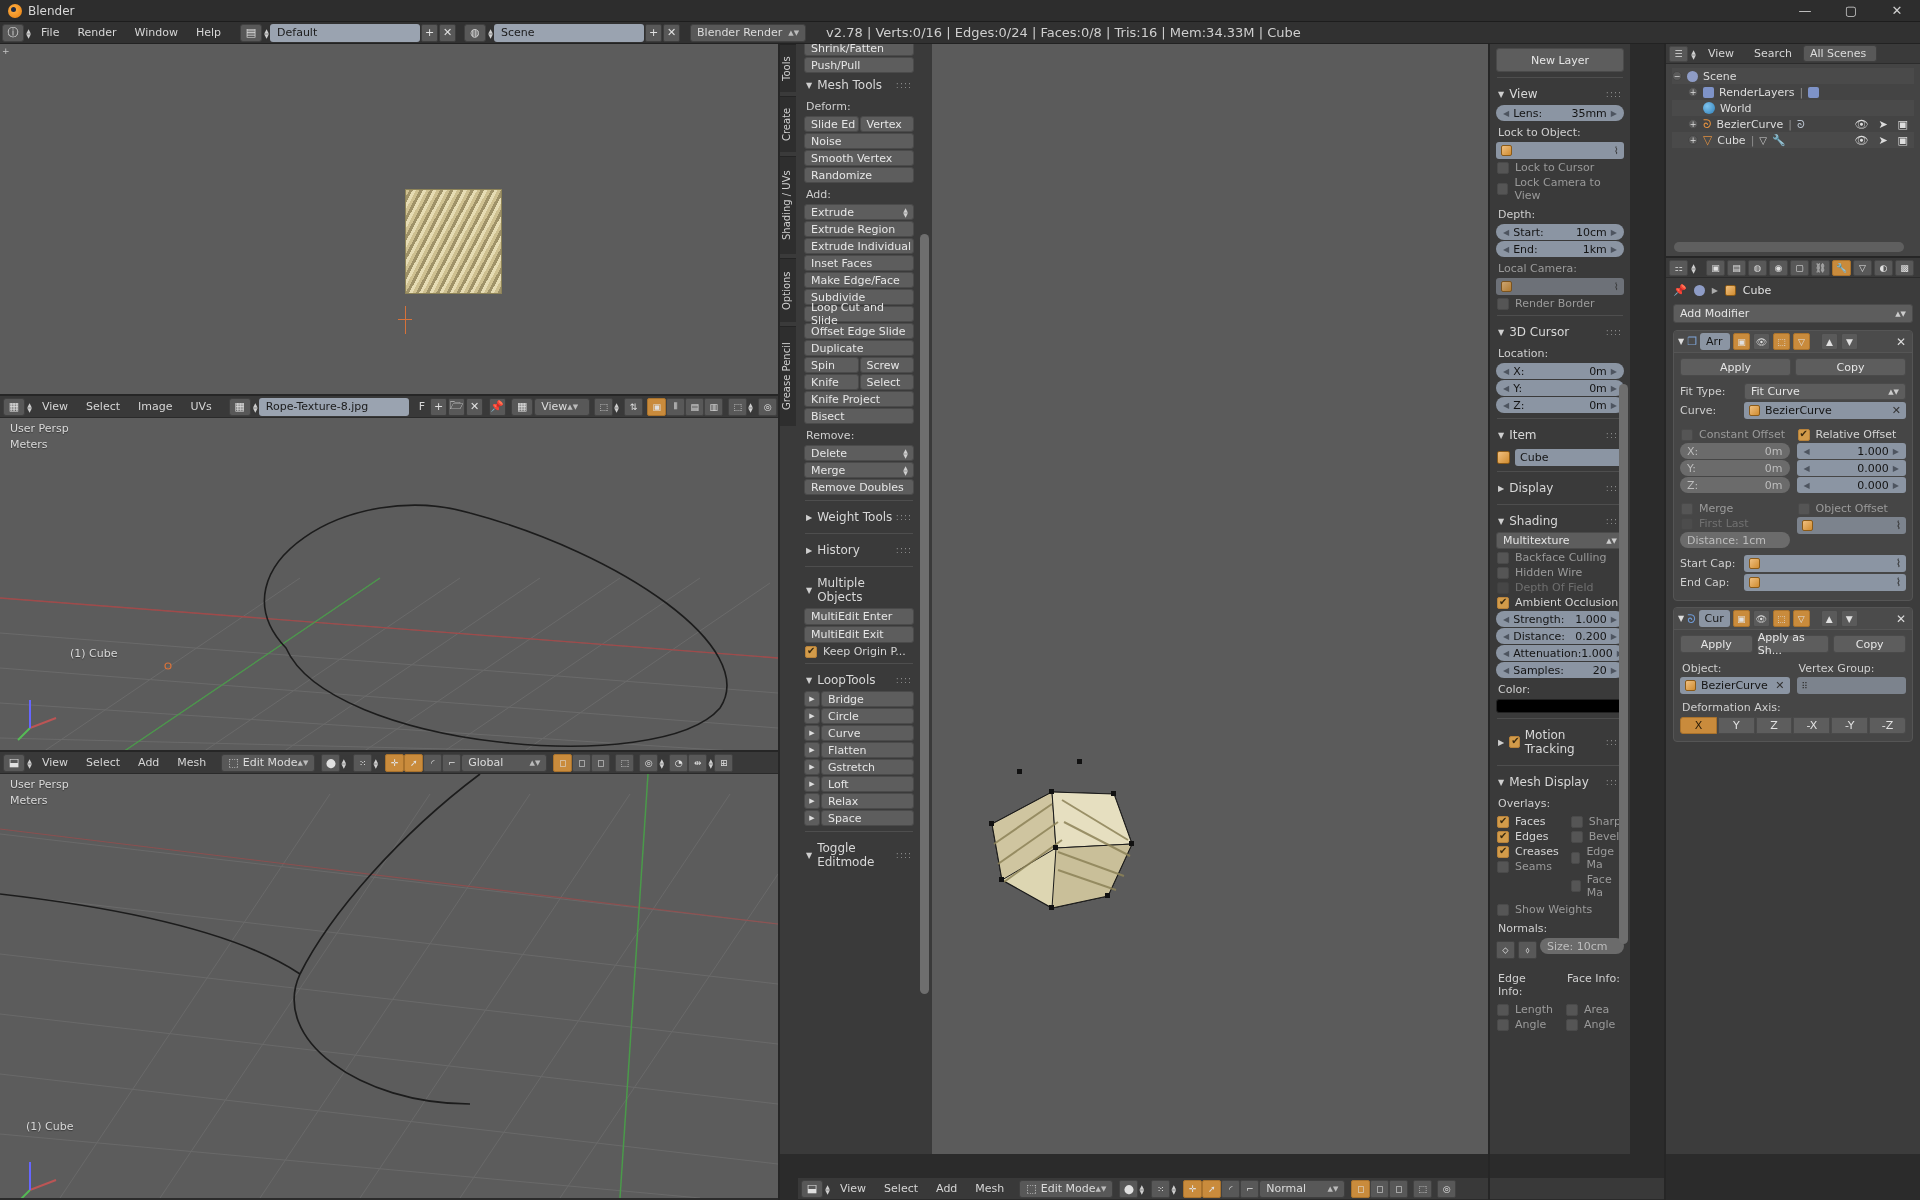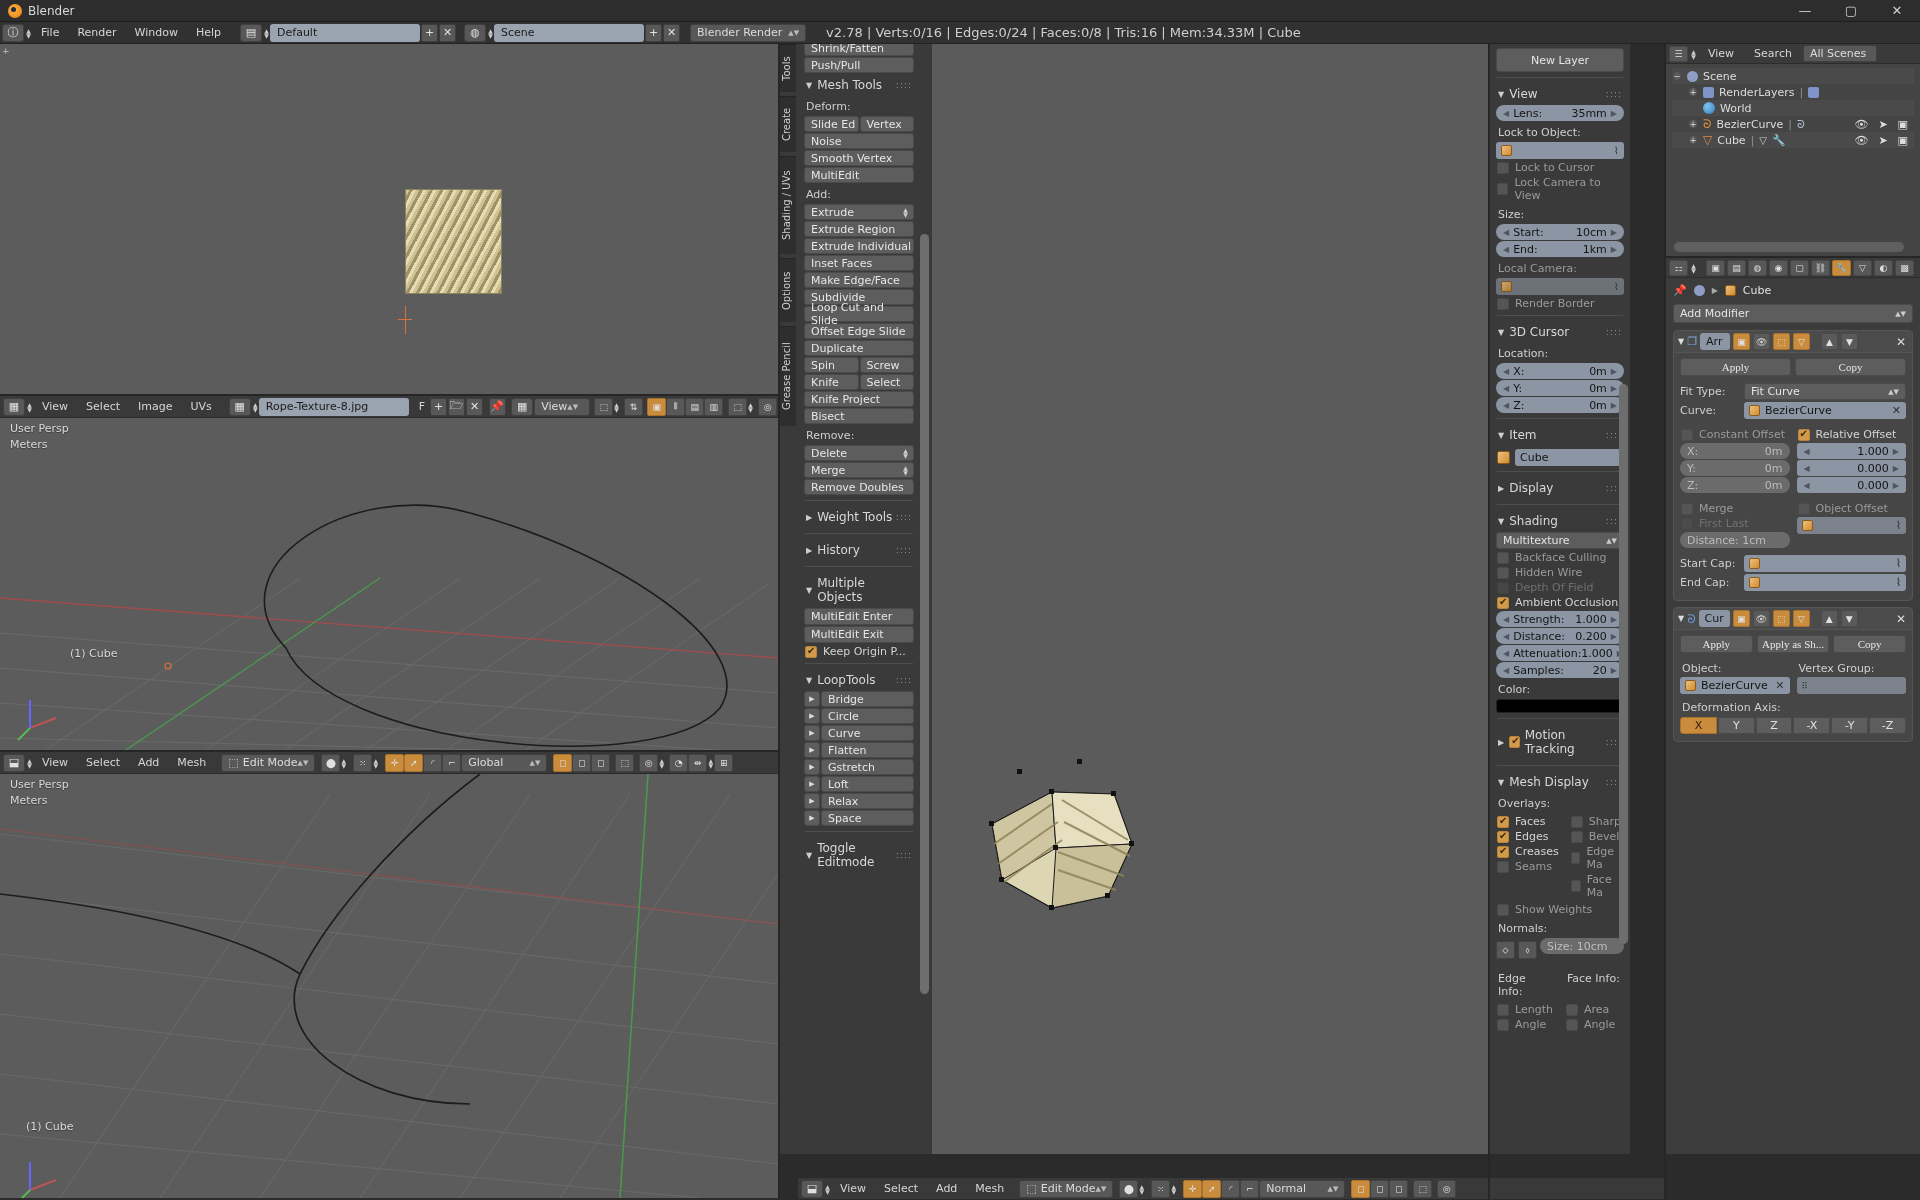--- a/index.html
+++ b/index.html
@@ -96,21 +96,21 @@
   .picon.act{ background:#c98b3c;border-color:#a9722c;}
   .modbox{ border:1px solid #555; border-radius:4px; background:#464646; margin-bottom:6px;}
   .modhdr{ height:22px;display:flex;align-items:center;gap:3px;padding:0 4px;
      background:#4b4b4b;border-bottom:1px solid #555;border-radius:3px 3px 0 0;}
   .modname{ min-width:30px;height:17px;background:#8b95a3;border-radius:3px;color:#161616;
      font-size:11px;display:flex;align-items:center;padding:0 6px;}
   .mico{ width:17px;height:17px;border:1px solid #4a4a4a;background:#5a5a5a;border-radius:2px;
      display:flex;align-items:center;justify-content:center;font-size:9px;}
   .mico.on{ background:#c98b3c;border-color:#a9722c;}
   .modbody{ padding:5px 6px 7px 6px;}
-  .rowbtn{ display:flex;gap:4px;margin-bottom:6px;font-family:Liberation Serif, serif;}
+  .rowbtn{ display:flex;gap:4px;margin-bottom:6px;}
   .rowbtn .btn{ flex:1;justify-content:center;padding-left:0;height:18px;}
   .lblrow{ display:flex;align-items:center;gap:6px;margin-bottom:2px;font-size:11px;color:#cfcfcf;}
   .lblrow .cap{ width:58px; flex:none;}
   .axisrow{ display:flex;gap:1px;}
   .axis{ flex:1;height:17px;background:#5d5d5d;border:1px solid #4a4a4a;display:flex;
      align-items:center;justify-content:center;font-size:11px;color:#e2e2e2;}
   .axis.on{ background:#c98b3c;border-color:#a9722c;color:#2a1c08;}
   .axis:first-child{border-radius:3px 0 0 3px;} .axis:last-child{border-radius:0 3px 3px 0;}
 
   
@@ -365,21 +365,21 @@
         <span class="grip">::::</span>
       </div>
 
       <div class="sublabel">Deform:</div>
       <div class="btnrow">
         <div class="btn">Slide Ed</div>
         <div class="btn">Vertex</div>
       </div>
       <div class="btn">Noise</div>
       <div class="btn">Smooth Vertex</div>
-      <div class="btn">MultiEdit</div>
+      <div class="btn">Randomize</div>
 
       <div class="sublabel">Add:</div>
       <div class="btn sp">
         <span>Extrude</span>
         <span class="spin">▲<br>▼</span>
       </div>
       <div class="btn">Extrude Region</div>
       <div class="btn">Extrude Individual</div>
       <div class="btn">Inset Faces</div>
       <div class="btn">Make Edge/Face</div>
@@ -537,21 +537,21 @@
         <span style="margin-left:auto;font-size:10px;color:#333">⌇</span>
       </div>
       <div class="chkrow">
         <span class="chk"></span>
         <span class="lt">Lock to Cursor</span>
       </div>
       <div class="chkrow">
         <span class="chk"></span>
         <span class="lt">Lock Camera to View</span>
       </div>
-      <div class="sublabel">Size:</div>
+      <div class="sublabel">Depth:</div>
       <div class="num">
         <span class="arw">◀</span>
         <span style="margin-right:auto;margin-left:4px">Start:</span>
         <span>10cm</span>
         <span class="arw" style="margin-left:4px">▶</span>
       </div>
       <div class="num">
         <span class="arw">◀</span>
         <span style="margin-right:auto;margin-left:4px">End:</span>
         <span>1km</span>

